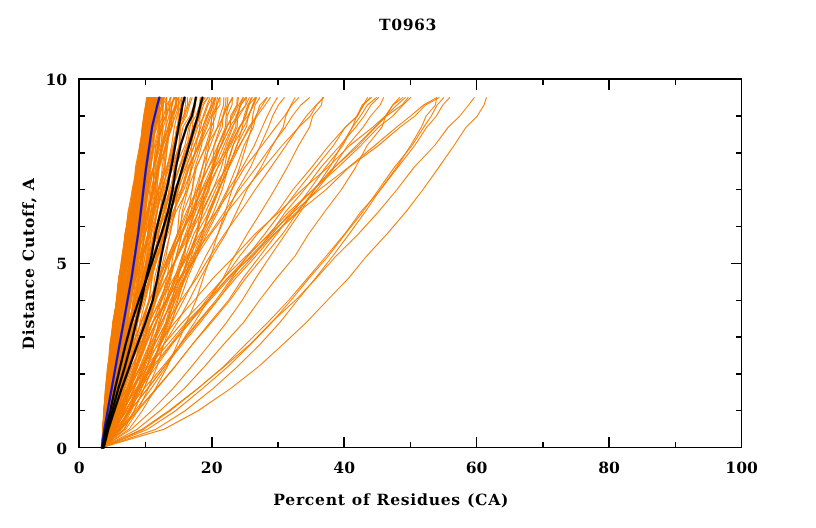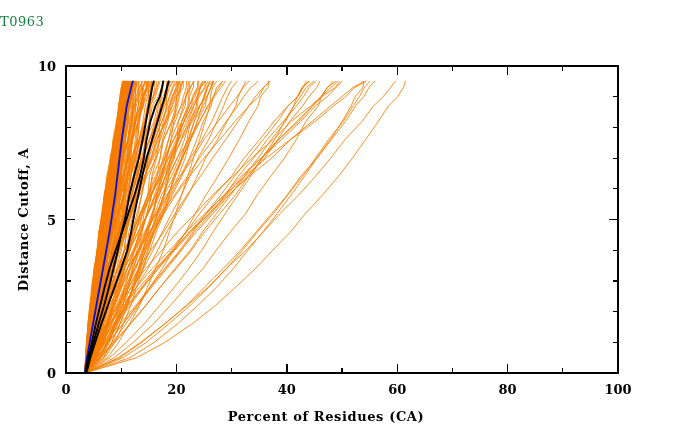--- a/index.html
+++ b/index.html
@@ -14,24 +14,25 @@
     height: 440px;
     background: #ffffff;
     overflow: hidden;
     font-family: "DejaVu Sans Mono", "Liberation Mono", monospace;
   }
   #plot-title {
     position: absolute;
     left: 0;
     top: 14px;
     width: 680px;
+    text-align: center;
     font-family: "DejaVu Serif", "Liberation Serif", serif;
     font-size: 13px;
-    font-weight: normal;
-    color: #15803d;
+    font-weight: bold;
+    color: #000000;
     letter-spacing: 0.5px;
   }
   #chart-svg {
     position: absolute;
     left: 0;
     top: 0;
   }
   .axis-line {
     stroke: #000000;
     stroke-width: 1.4;

